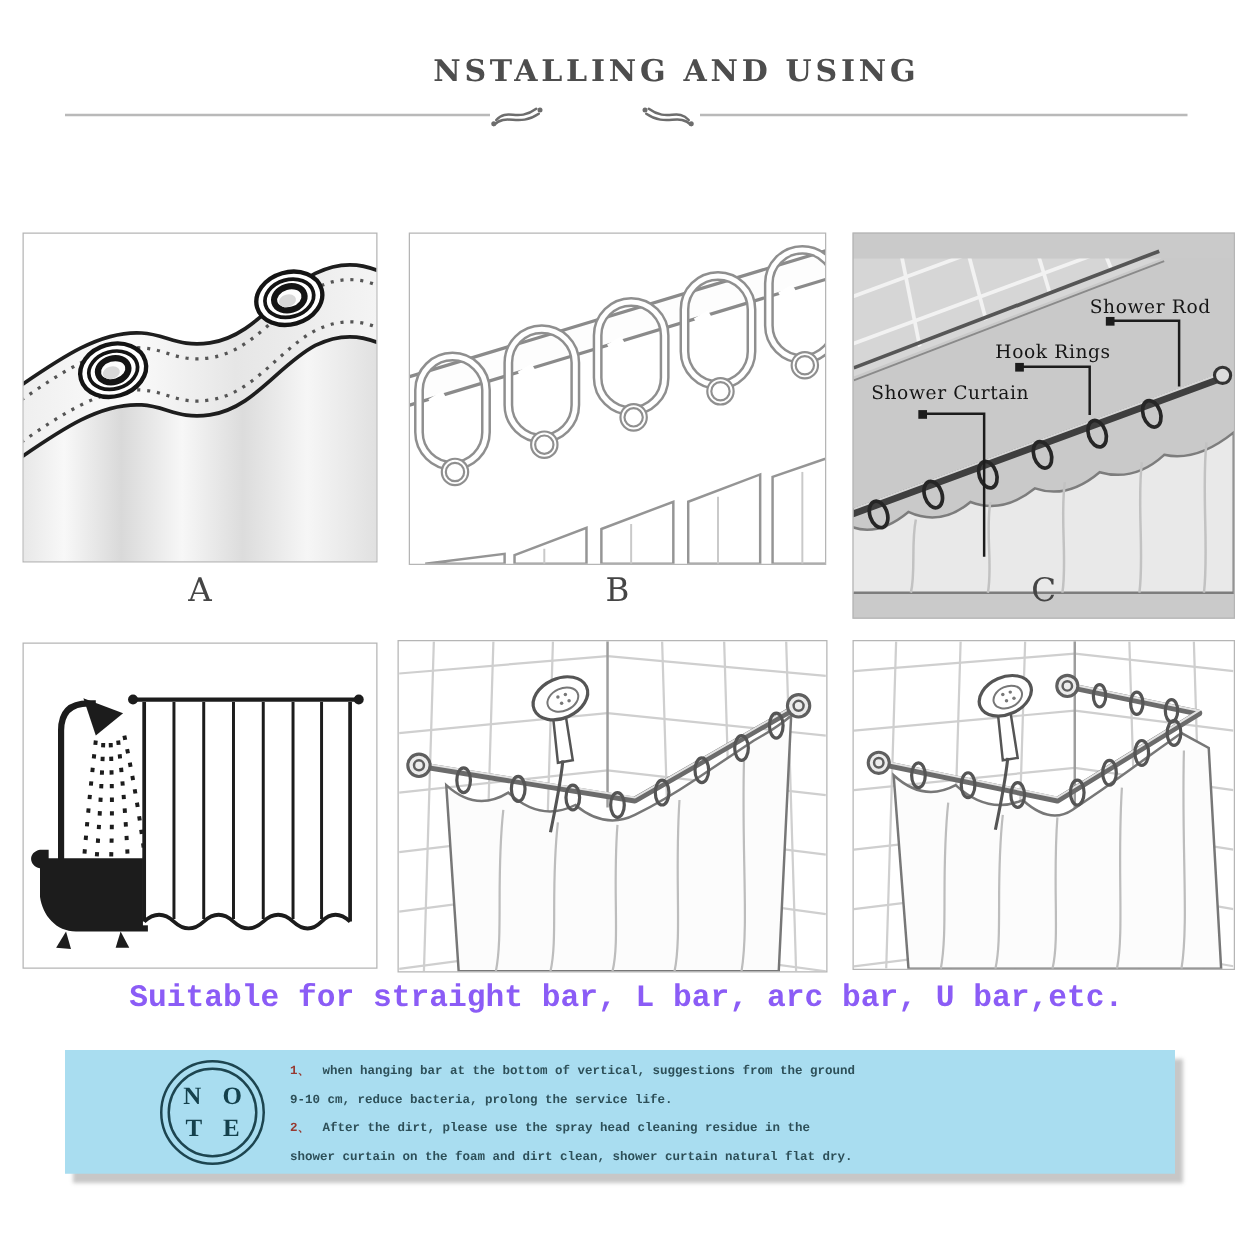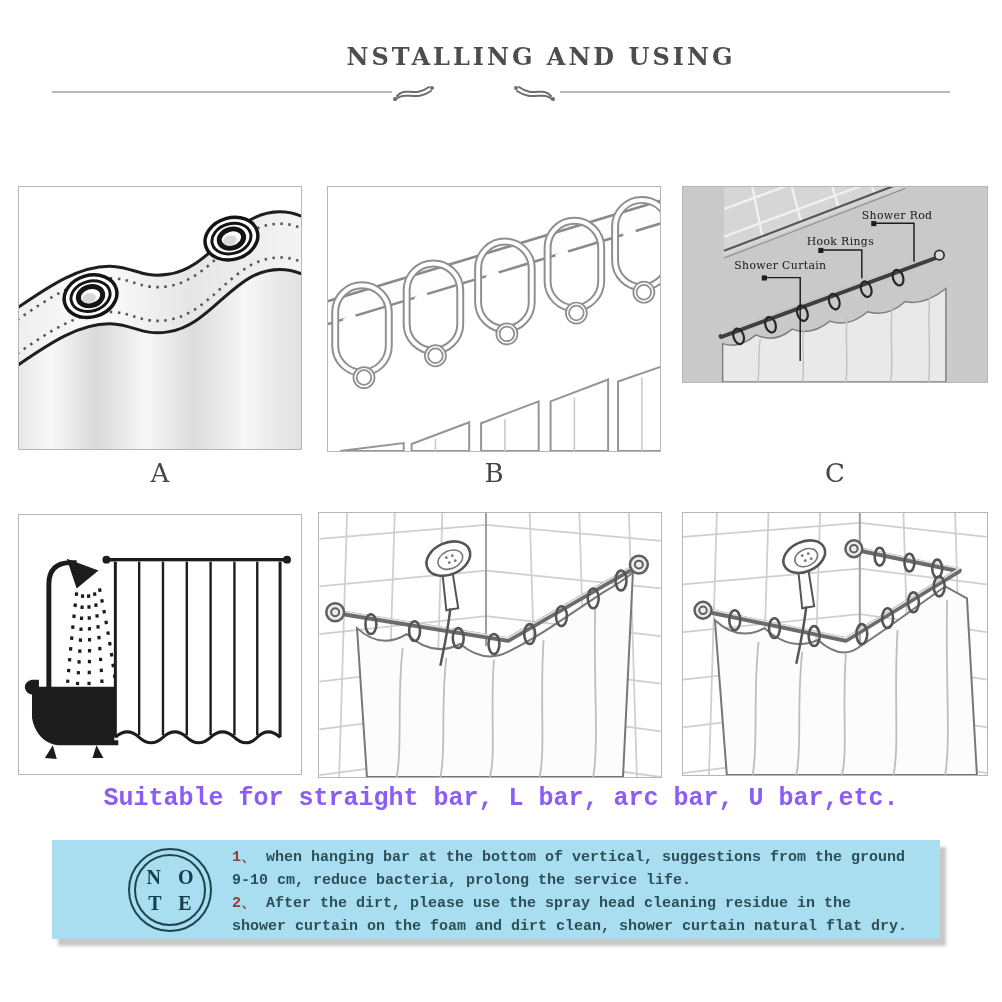--- a/index.html
+++ b/index.html
@@ -23,21 +23,21 @@
   
   .noteband{position:absolute;left:52px;top:840px;width:888px;height:99px;
             background:#a9ddf0;box-shadow:6px 7px 3px rgba(130,130,130,.45);}
   .notebadge{position:absolute;left:76px;top:8px;width:80px;height:80px;border-radius:50%;
              border:2px solid #1d4550;display:flex;align-items:center;justify-content:center;}
   .notebadge .inner{width:68px;height:68px;border-radius:50%;border:2px solid #1d4550;
              display:flex;flex-direction:column;align-items:center;justify-content:center;}
   .notebadge .row{font-family:"Liberation Serif",serif;font-weight:700;font-size:20px;
              line-height:26px;color:#14404c;letter-spacing:6px;text-indent:6px;}
   .notelines{position:absolute;left:180px;top:6px;width:705px;}
-  .noteline{font-family:"Liberation Mono",monospace;font-weight:700;font-size:15px;
+  .noteline{font-family:"Liberation Mono",monospace;font-weight:700;font-size:10px;
             line-height:23px;color:#2d4f58;white-space:nowrap;}
   .noteline .num{color:#973a31;margin-right:10px;}
   
   .clabel{font-family:"DejaVu Serif",serif;font-size:15px;fill:#161616;letter-spacing:0.5px;}
 </style>
 </head>
 <body>
 
 <div class="page">
 
@@ -135,21 +135,21 @@
       </g>
 
       <use href="#hookring" x="34" y="99"></use>
       <use href="#hookring" x="106" y="77"></use>
       <use href="#hookring" x="178" y="55"></use>
       <use href="#hookring" x="248" y="34"></use>
       <use href="#hookring" x="316" y="13"></use>
     </svg>
   </div>
 
-  <div class="panel" style="left:682px;top:186px;width:306px;height:197px;background:#cacaca;">
+  <div class="panel" style="left:682px;top:186px;width:306px;height:309px;background:#cacaca;">
     <svg viewBox="0 0 306 269">
       <defs>
           <clipPath id="tileclip">
             <polygon points="0,0 248,0 240,-4 0,92"></polygon>
           </clipPath>
         </defs>
       <rect x="0" y="0" width="306" height="269" fill="#c9c9c9"></rect>
 
       <polygon points="0,0 248,0 0,95" fill="#d6d6d6"></polygon>
       <g clip-path="url(#tileclip)" stroke="#f2f2f2" stroke-width="3">

